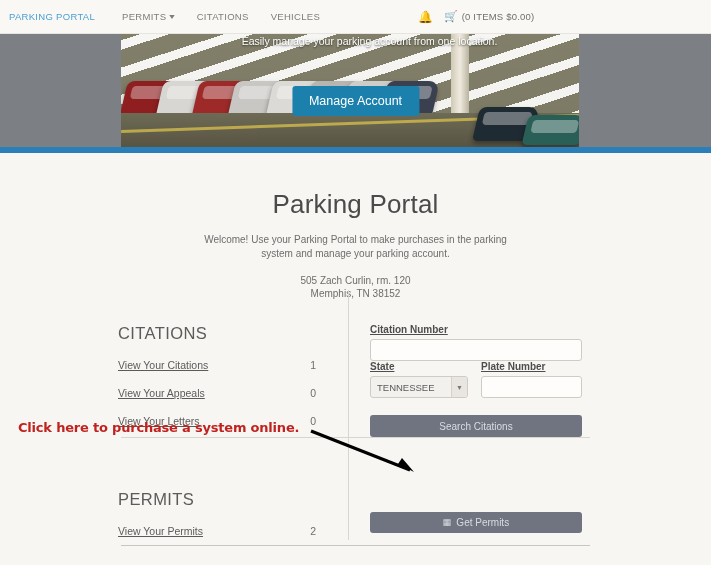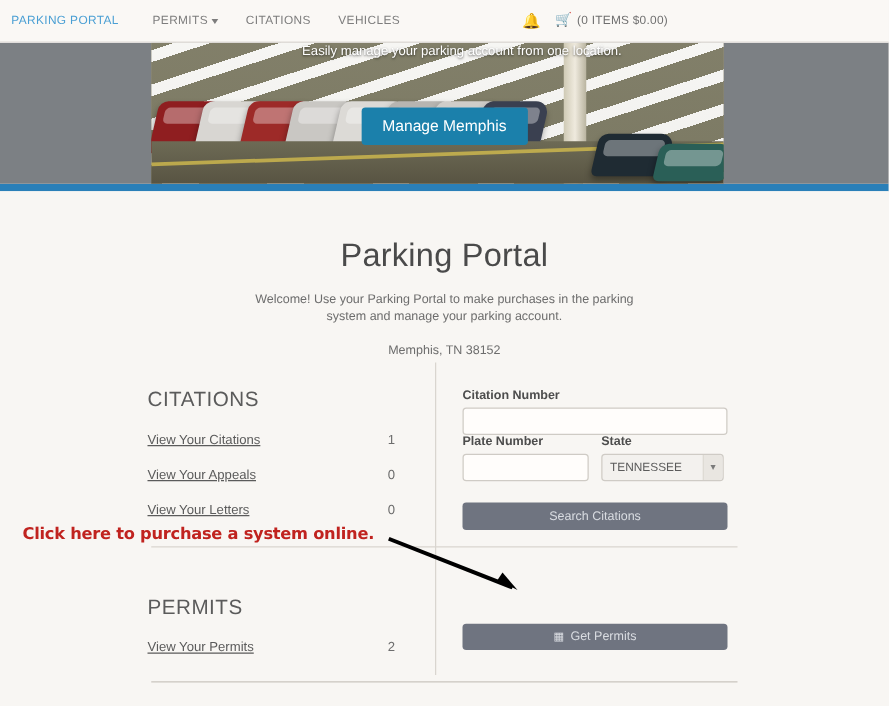--- a/index.html
+++ b/index.html
@@ -271,20 +271,21 @@
     text-decoration: underline;
     cursor: pointer;
   }
   .link-row .count { color: #6d6d6d; }
 
   .field-label {
     font-size: 10px;
     font-weight: bold;
     color: #4d4d4d;
     margin-bottom: 4px;
+    text-decoration: underline;
   }
   .text-input {
     width: 100%;
     height: 22px;
     box-sizing: border-box;
     border: 1px solid #cfcbc5;
     border-radius: 3px;
     background: #fffdfb;
     font-size: 10px;
     color: #555;
@@ -422,30 +423,31 @@
     <div class="car c4"></div>
     <div class="car c5"></div>
     <div class="car c6"></div>
     <div class="car c7"></div>
     <div class="car c8"></div>
     <div class="garage-floor"></div>
     <div class="car c9"></div>
     <div class="car c10"></div>
   </div>
   <div class="hero-text">Easily manage your parking account from one location.</div>
-  <div class="hero-btn">Manage Memphis</div>
+  <div class="hero-btn">Manage Account</div>
 </div>
 <div class="hero-rule"></div>
 
 <div class="page">
 
   <div class="page-head">
     <h1 class="page-title">Parking Portal</h1>
     <div class="page-welcome">Welcome! Use your Parking Portal to make purchases in the parking system and manage your parking account.</div>
     <div class="page-addr">
+      <div>505 Zach Curlin, rm. 120</div>
       <div>Memphis, TN 38152</div>
     </div>
   </div>
 
   <div class="columns">
 
     <div class="col-left">
       <h2 class="sec-title">CITATIONS</h2>
 
       <div class="link-row">
@@ -469,33 +471,33 @@
         </div>
       </div>
     </div>
 
     <div class="col-right">
       <div class="field-label">Citation Number</div>
       <input class="text-input" type="text" placeholder="" style="">
 
 
       <div class="two-col">
-        <div>
-          <div class="field-label">Plate Number</div>
-          <input class="text-input" type="text" placeholder="" style="">
-        </div>
         <div>
           <div class="field-label">State</div>
           <div class="select-wrap">
             <select class="state-select">
               <option>TENNESSEE</option>
             </select>
             <span class="sel-arrow">▼</span>
           </div>
         </div>
+        <div>
+          <div class="field-label">Plate Number</div>
+          <input class="text-input" type="text" placeholder="" style="">
+        </div>
       </div>
 
       <div class="btn-gap">
         <button class="gray-btn">
           <span>Search Citations</span>
         </button>
       </div>
 
       <div class="permit-btns">
         <button class="gray-btn tall">

